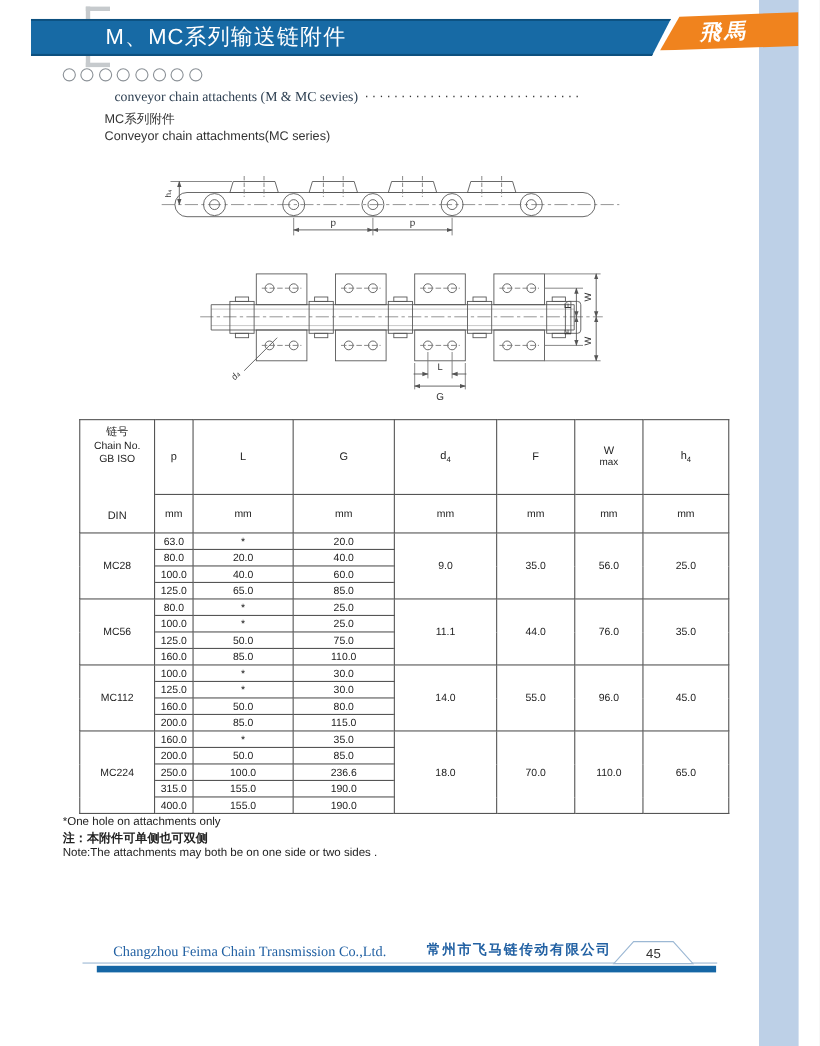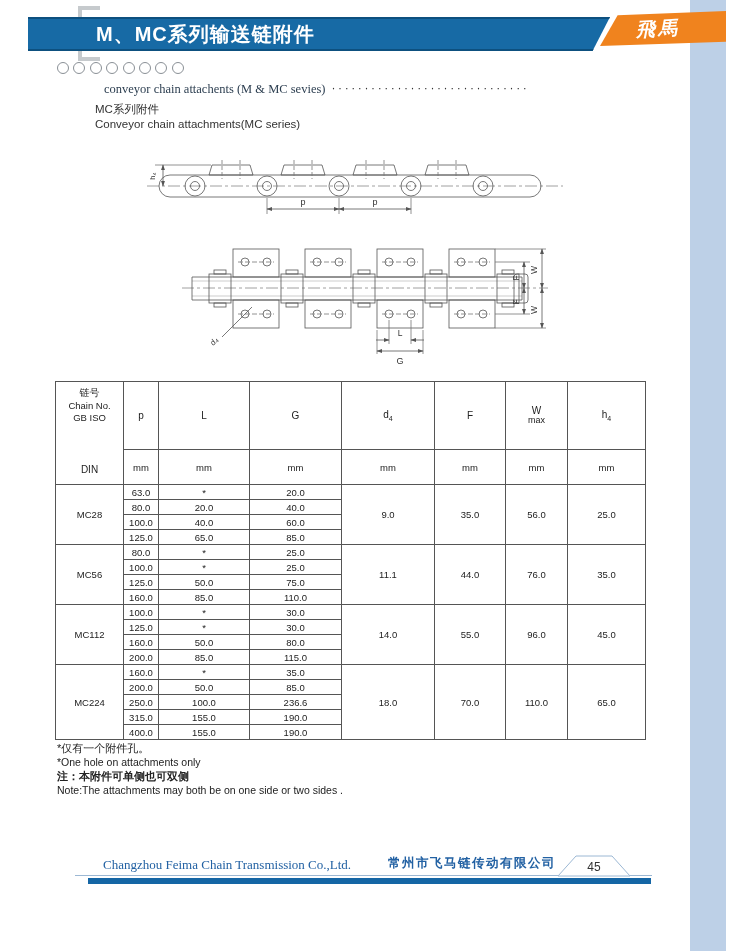--- a/index.html
+++ b/index.html
@@ -7,38 +7,38 @@
         font-family:"Liberation Sans",sans-serif;color:#222;}
   
   .side-bar{position:absolute;left:690px;top:0;width:36px;height:951px;background:#bdd0e7;}
   
   .bracket-v{position:absolute;left:78px;top:6px;width:4px;height:55px;background:#c6cacd;}
   .bracket-t{position:absolute;left:78px;top:6px;width:22px;height:4px;background:#c6cacd;}
   .bracket-b{position:absolute;left:78px;top:57px;width:22px;height:4px;background:#c6cacd;}
   .banner-blue{position:absolute;left:28px;top:17px;width:582px;height:30px;background:#176aa5;
         border-top:2px solid #0d507f;border-bottom:2px solid #0d507f;
         clip-path:polygon(0 0,100% 0,97% 100%,0 100%);}
-  .banner-title{position:absolute;left:68px;top:2px;color:#fff;font-size:20px;font-weight:700;letter-spacing:1px;line-height:26px;}
+  .banner-title{position:absolute;left:68px;top:2px;color:#fff;font-size:20px;font-weight:400;letter-spacing:1px;line-height:26px;}
   .banner-orange{position:absolute;left:600px;top:10px;width:126px;height:37px;background:#f0831e;
         clip-path:polygon(14% 14%,100% 3%,100% 86%,0 97%);}
   .logo-text{position:absolute;left:36px;top:6px;color:#fff;font-size:19px;font-weight:bold;
         font-style:italic;letter-spacing:3px;transform:rotate(-3deg);}
   .subtitle-row{position:absolute;left:104px;top:47px;white-space:nowrap;margin-top:32px;}
   .subtitle-text{font-family:"Liberation Serif",serif;font-size:12.5px;color:#2c3e50;}
   .subtitle-dots{font-size:12px;color:#333;letter-spacing:2.6px;margin-left:6px;vertical-align:1px;}
   .circles-row{position:absolute;left:57px;top:62px;display:flex;gap:4.4px;}
   .circles-row .circ{width:10px;height:10px;border:1.6px solid #8a9096;border-radius:50%;background:#fff;}
   
   .section-title{position:absolute;left:95px;top:102px;font-size:11.5px;color:#333;line-height:1.3;}
   
   .svg-side{position:absolute;left:145px;top:148px;}
   .svg-top{position:absolute;left:180px;top:232px;}
   svg text{font-family:"Liberation Sans",sans-serif;fill:#333;}
   
-  .spec-table{position:absolute;left:55px;top:381px;border-collapse:collapse;table-layout:fixed;width:590px;
+  .spec-table{position:absolute;left:72px;top:381px;border-collapse:collapse;table-layout:fixed;width:590px;
         font-size:9.5px;color:#222;}
   .spec-table td,.spec-table th{border:1px solid #555;text-align:center;vertical-align:middle;
         padding:0;font-weight:normal;}
   .spec-table .h1{height:65px;font-size:10px;}
   .spec-table .h2{height:33px;}
   .spec-table .brow{height:15px;line-height:13px;}
   .corner-flex{display:flex;flex-direction:column;justify-content:space-between;height:98px;padding:4px 0 0 0;}
   .corner-top{line-height:1.35;font-size:9.5px;}
   .corner-top .cn{font-size:10px;}
   .corner-din{height:30px;display:flex;align-items:center;justify-content:center;}
@@ -397,21 +397,20 @@
         </tr>
         <tr class="brow">
           <td>400.0</td>
           <td>155.0</td>
           <td>190.0</td>
         </tr>
       </tbody>
   </table>
 
   <div class="notes">
-    <div class="n-cn">*仅有一个附件孔。</div>
     <div class="n-en">*One hole on attachments only</div>
     <div class="n-cn n-bold">注：本附件可单侧也可双侧</div>
     <div class="n-en">Note:The attachments may both be on one side or two sides .</div>
   </div>
 
   <div class="footer-thin-line"></div>
   <div class="footer-bar"></div>
   <div class="footer-en">Changzhou Feima Chain Transmission Co.,Ltd.</div>
   <div class="footer-cn">常州市飞马链传动有限公司</div>
   <svg class="page-num-svg" width="110" height="25" viewBox="0 0 110 25">

